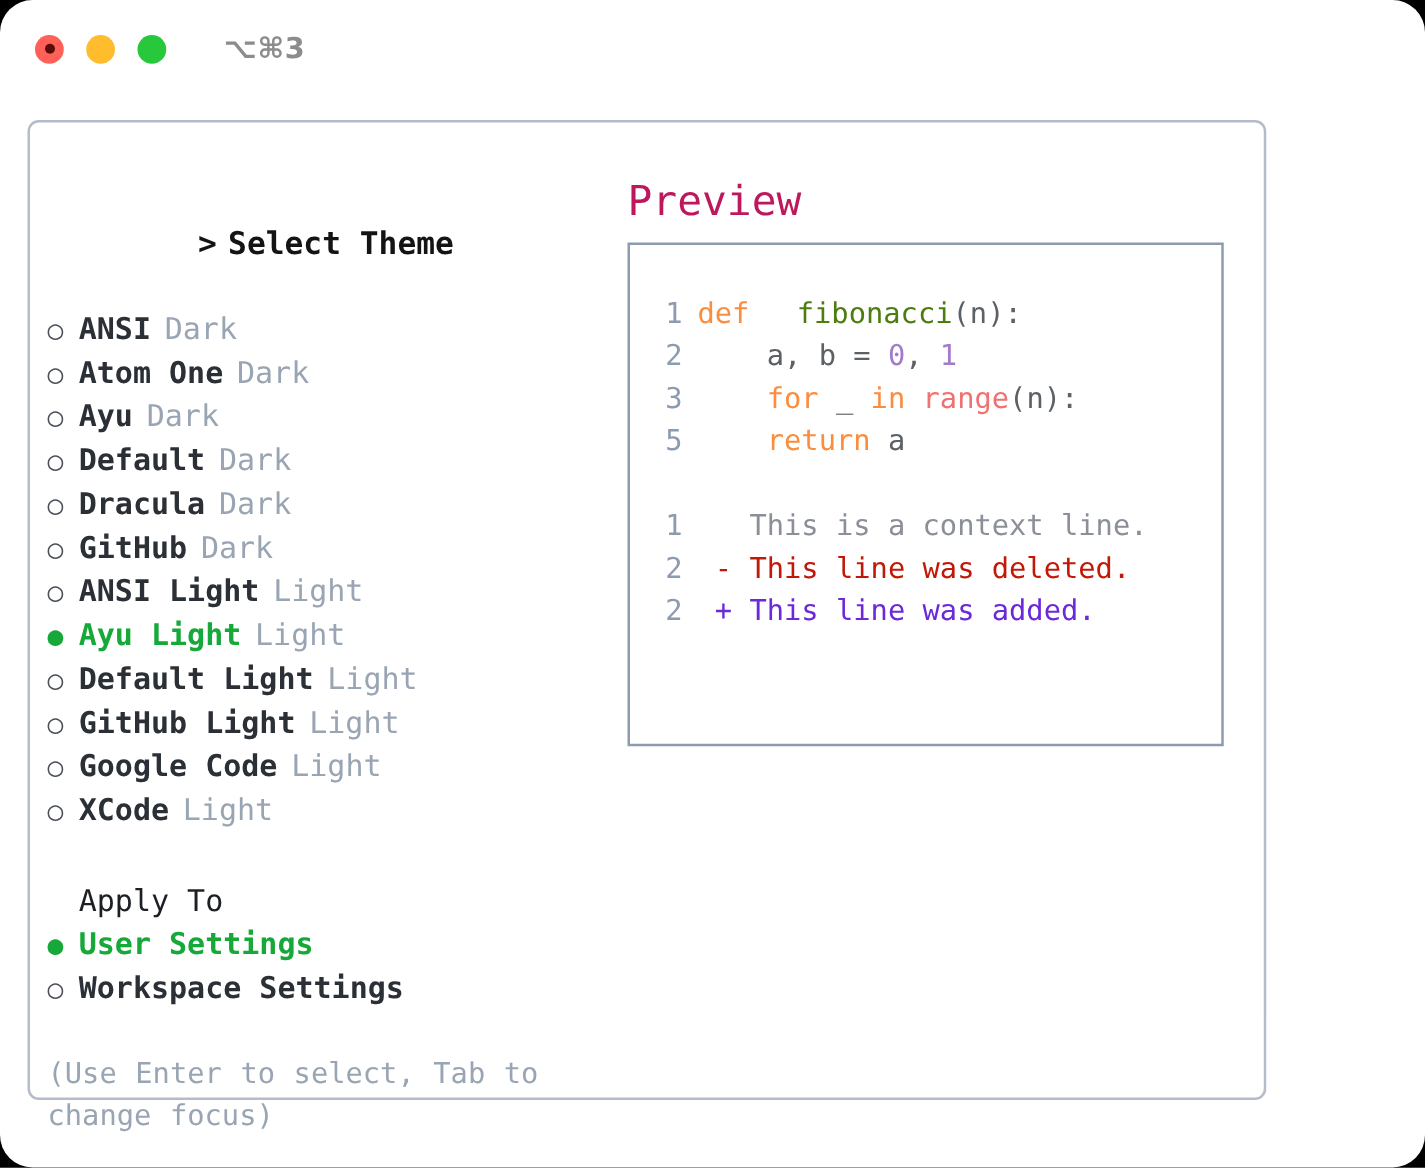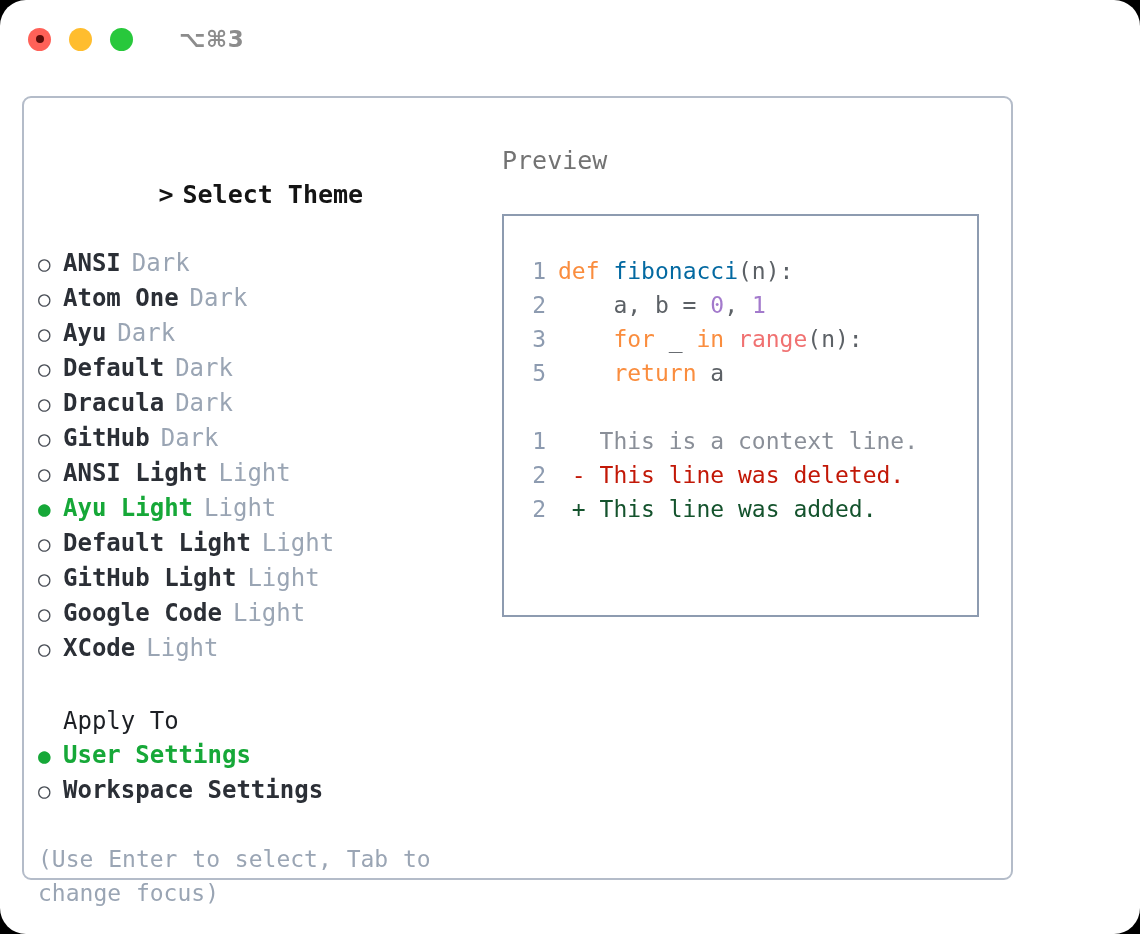--- a/index.html
+++ b/index.html
@@ -141,24 +141,24 @@
   }
 
   
   .right-pane {
     position: absolute;
     left: 478px;
     top: 46px;
     width: 490px;
   }
   .preview-title {
-    font-size: 25px;
-    color: #737373;
-    line-height: 34px;
-    margin-bottom: 36px;
+    font-size: 33px;
+    color: #be185d;
+    line-height: 34px;
+    margin-bottom: 16px;
   }
   .preview-box {
     width: 477px;
     height: 403px;
     border: 2px solid #8d9bb0;
     box-sizing: border-box;
     padding: 38px 0 0 16px;
     background: #ffffff;
   }
 
@@ -170,28 +170,28 @@
   .ln {
     display: inline-block;
     width: 26px;
     text-align: right;
     color: #8d9bb0;
     margin-right: 12px;
   }
   .blank-line { height: 34px; }
 
   .kw   { color: #fa8d3e; text-align: right; }
-  .fn   { color: #0369a1; }
+  .fn   { color: #4d7c0f; margin-left: 24px; }
   .num  { color: #a37acc; }
   .bi   { color: #f07171; }
   .pl   { color: #5c6166; }
 
   .diff-ctx { color: #8a8f98; }
   .diff-del { color: #c21807; }
-  .diff-add { color: #14532d; }
+  .diff-add { color: #6d28d9; }
 </style>
 </head>
 <body>
 
 <div class="window">
 
   <div class="titlebar">
     <div class="lights">
       <div class="light red">
         <div class="rec-dot"></div>

